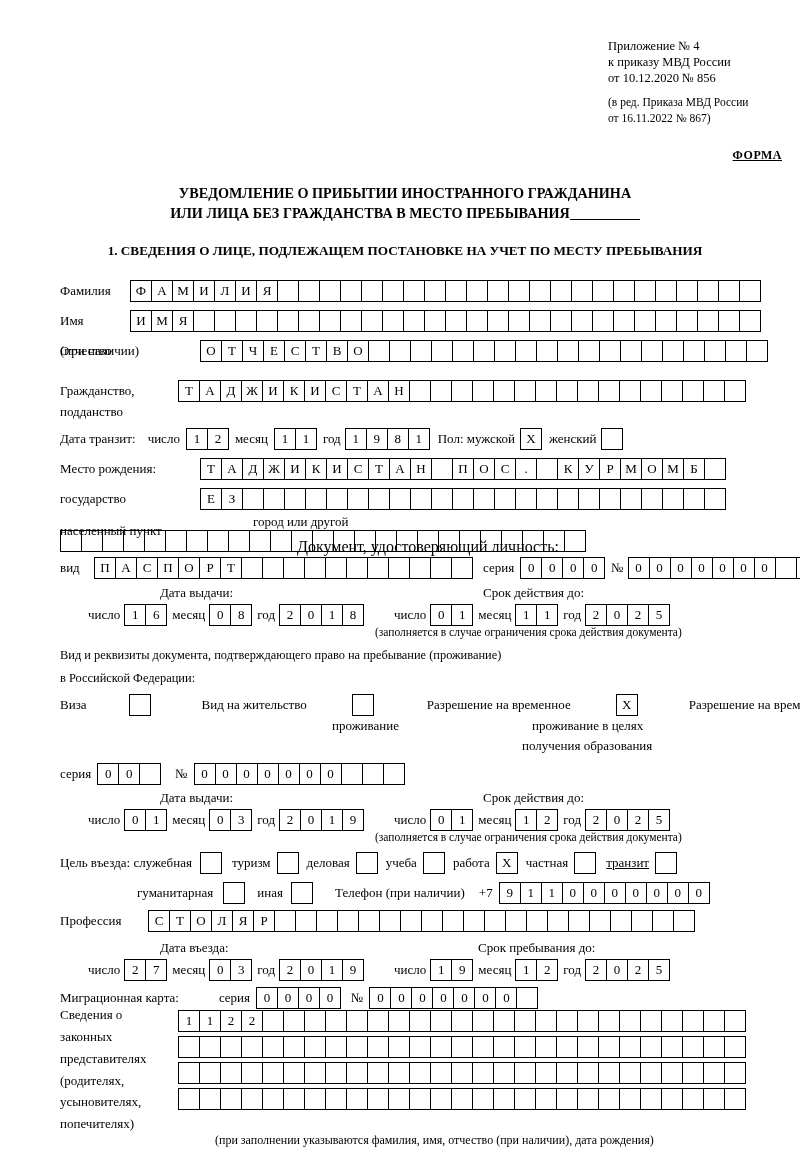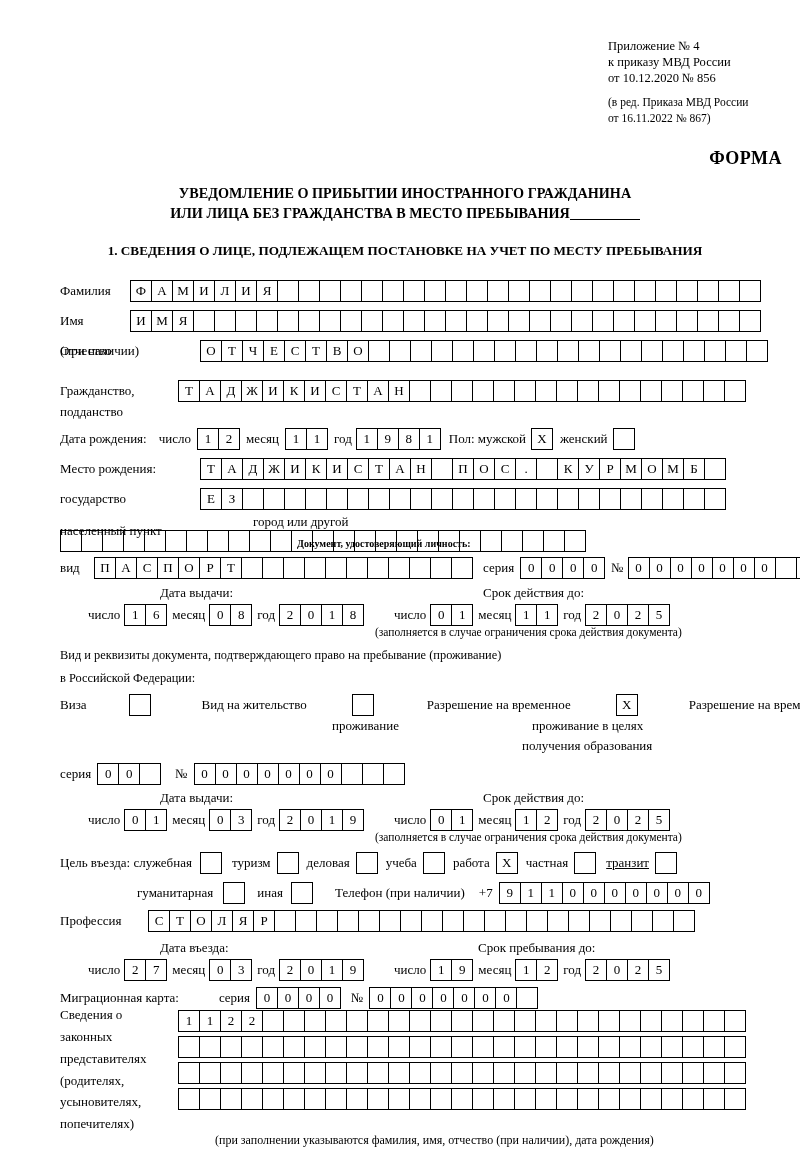--- a/index.html
+++ b/index.html
@@ -22,22 +22,23 @@
     text-align:left;
   }
   .hdr .small{font-size:11.5px;}
   .hdr .gap{height:8px;}
 
   .forma{
     position:absolute;
     left:0;top:148px;width:782px;
     text-align:right;
     font-weight:bold;
-    font-size:18px;
+    font-size:12px;
     letter-spacing:.5px;
+    text-decoration:underline;
   }
 
   .title{
     position:absolute;
     left:60px;top:183px;width:690px;
     text-align:center;
     font-weight:bold;
     font-size:14.2px;
     line-height:20px;
   }
@@ -64,21 +65,21 @@
     border:1px solid #000;
     margin-left:-1px;
     font-size:13px;
     display:flex;align-items:center;justify-content:center;
     font-family:"Liberation Serif", serif;
     box-sizing:border-box;
     background:#fff;
   }
   .bx:first-child{margin-left:0;}
   .center-note{position:absolute;font-size:11.5px;}
-  .note-b{font-weight:bold;font-size:10px;}
+  .note-b{font-weight:normal;font-size:16px;}
 </style>
 </head>
 <body>
 
 <div class="page">
 
   <div class="hdr">
     <div>Приложение № 4</div>
     <div>к приказу МВД России</div>
     <div>от 10.12.2020 № 856</div>
@@ -234,21 +235,21 @@
         <span class="bx"></span>
         <span class="bx"></span>
         <span class="bx"></span>
       </span>
   </div>
   <div class="row" style="left:60px;top:404px;">
     <span class="lbl">подданство</span>
   </div>
 
   <div class="row" style="left:60px;top:428px;">
-    <span class="lbl">Дата рождения:</span>
+    <span class="lbl">Дата транзит:</span>
     <span class="lbl" style="margin-left:12px;">число</span>
     <span class="boxes" id="birth-day" style="margin-left:6px;">
         <span class="bx">1</span>
         <span class="bx">2</span>
       </span>
     <span class="lbl" style="margin-left:6px;">месяц</span>
     <span class="boxes" id="birth-month" style="margin-left:6px;">
         <span class="bx">1</span>
         <span class="bx">1</span>
       </span>

